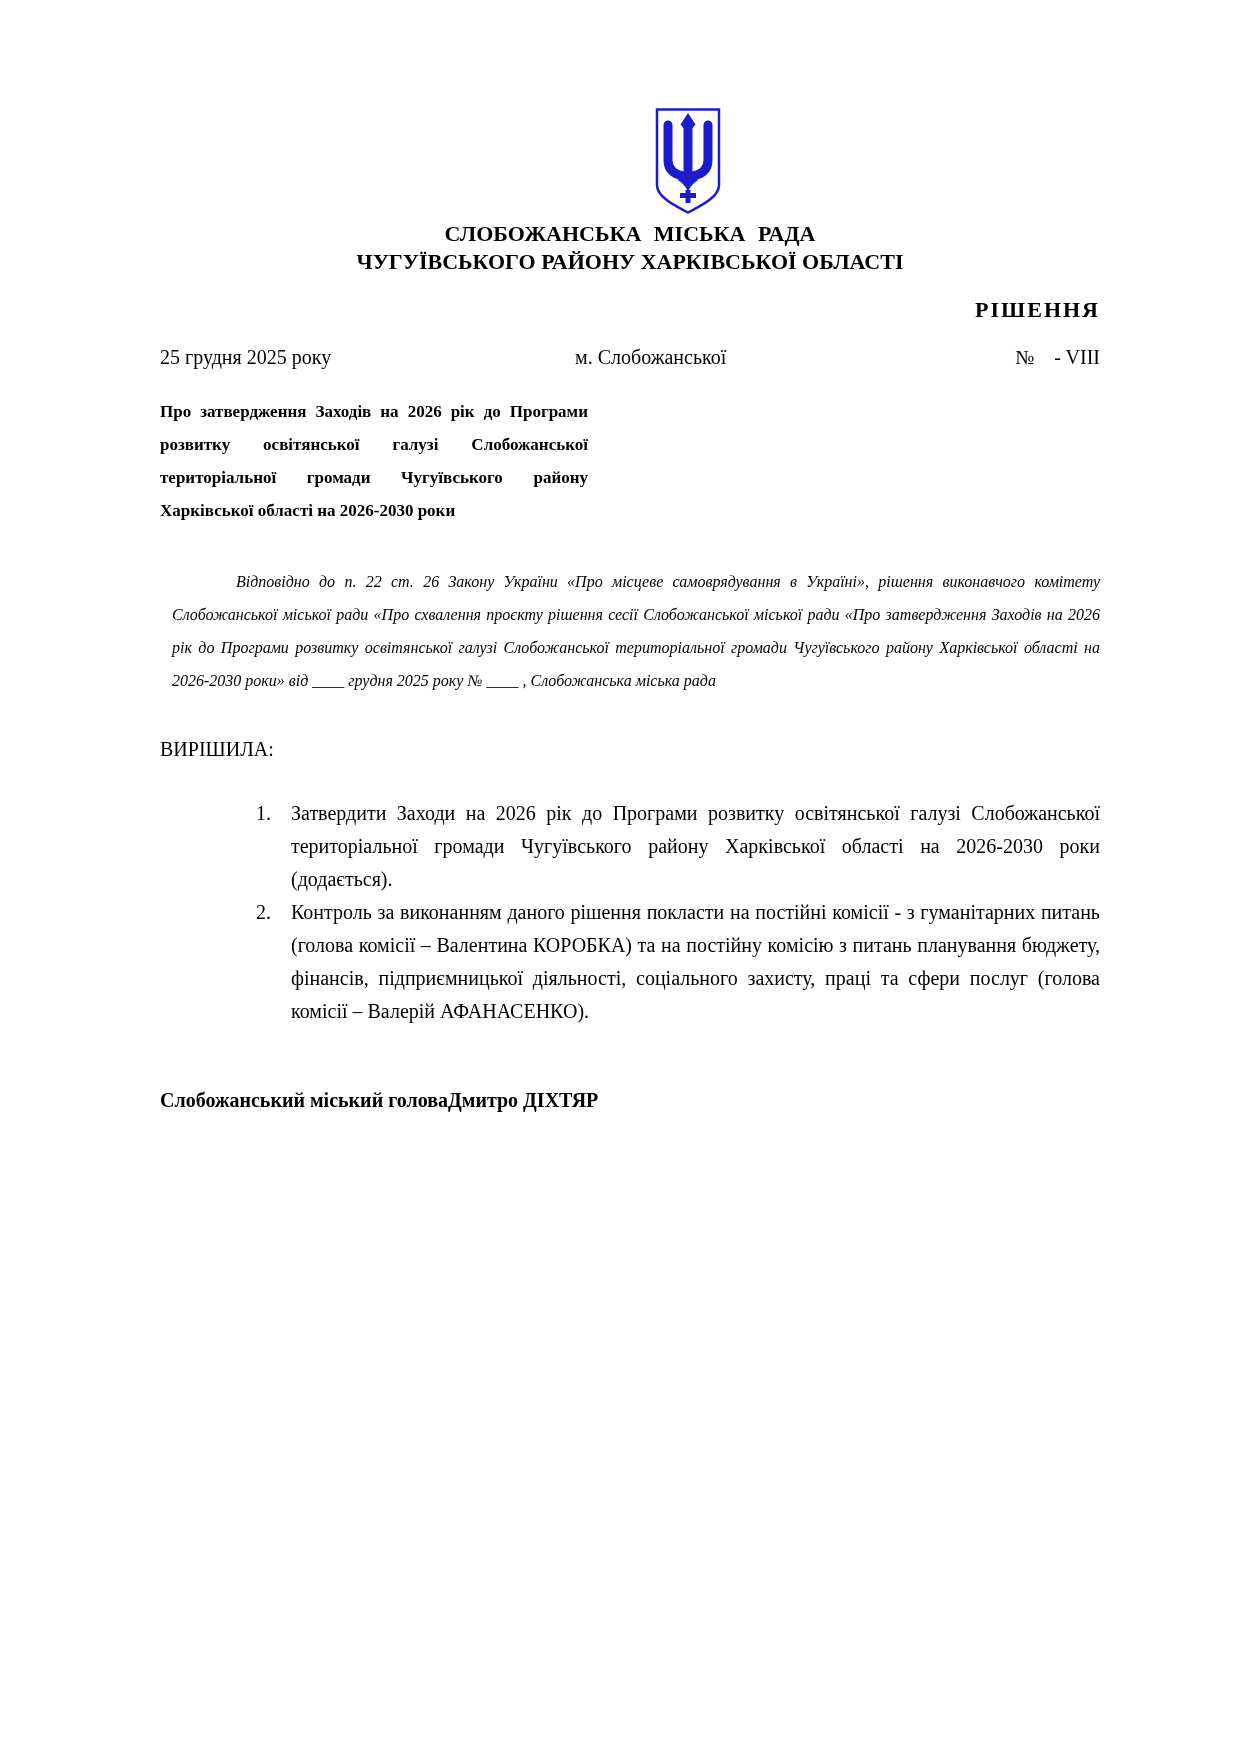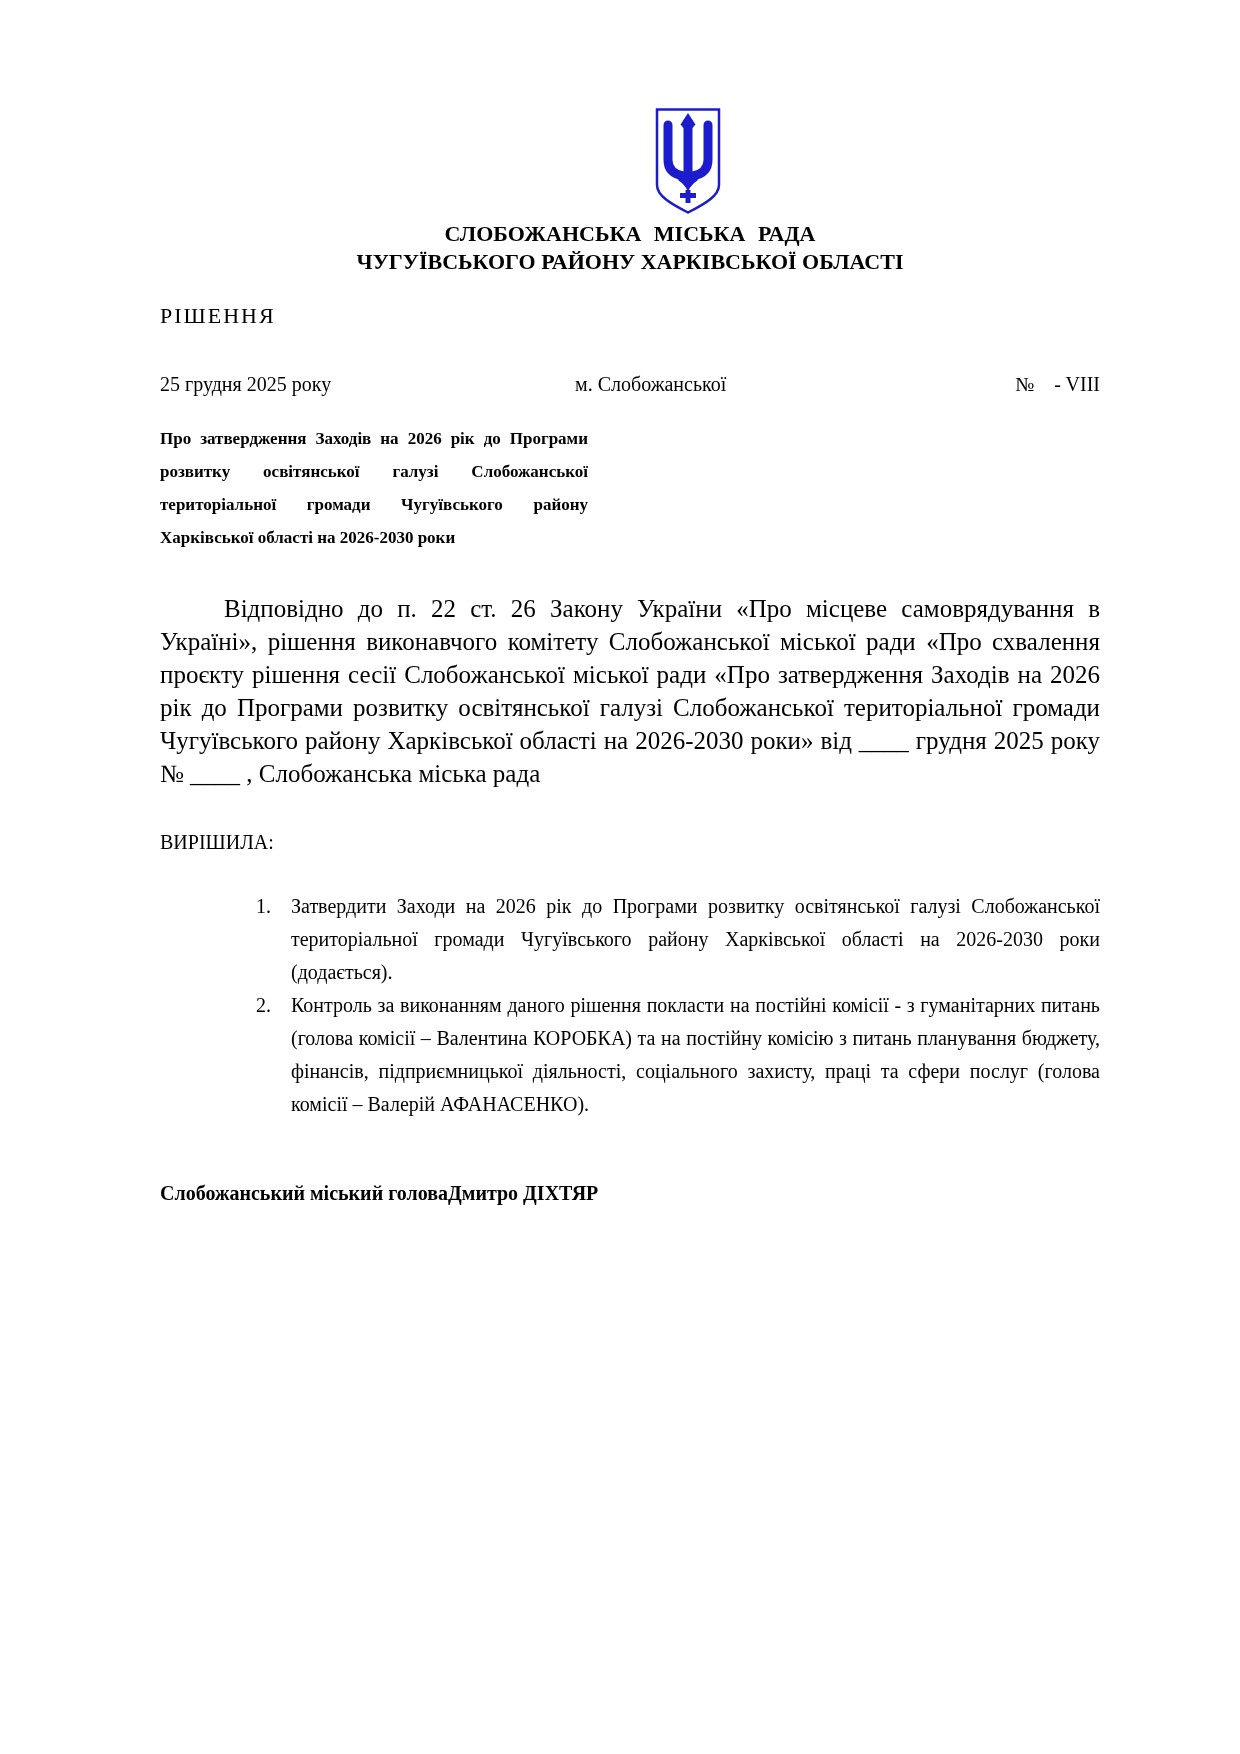--- a/index.html
+++ b/index.html
@@ -38,30 +38,30 @@
     font-weight: bold;
     font-size: 22px;
     line-height: 28px;
   }
   .session-line {
     text-align: center;
     font-size: 20px;
     line-height: 28px;
   }
   .doc-type {
-    text-align: left;
-    font-weight: normal;
+    text-align: right;
+    font-weight: bold;
     font-size: 22px;
     line-height: 28px;
     letter-spacing: 2px;
-    margin-top: 26px;
+    margin-top: 20px;
   }
   .meta-row {
     position: relative;
-    margin-top: 41px;
+    margin-top: 20px;
     font-size: 20px;
     line-height: 27px;
     height: 27px;
   }
   .meta-place {
     position: absolute;
     left: 415px;
     top: 0;
   }
   .meta-number {
@@ -72,25 +72,26 @@
   }
   .subject {
     margin-top: 24px;
     width: 428px;
     font-weight: bold;
     font-size: 17px;
     line-height: 33px;
     text-align: justify;
   }
   .preamble {
-    margin: 38px 0 0 0;
-    font-size: 25px;
+    margin: 38px 0 0 12px;
+    font-size: 16px;
     line-height: 33px;
     text-align: justify;
     text-indent: 64px;
+    font-style: italic;
   }
   .resolved-label {
     margin-top: 38px;
     font-size: 20px;
     line-height: 28px;
   }
   .resolutions {
     margin-top: 34px;
   }
   .resolution-item {

